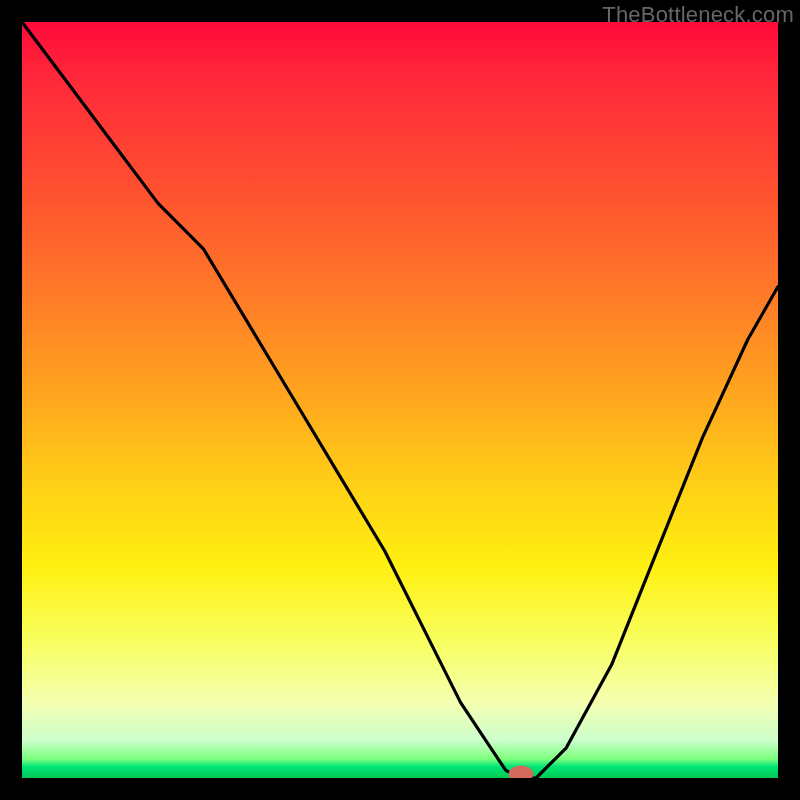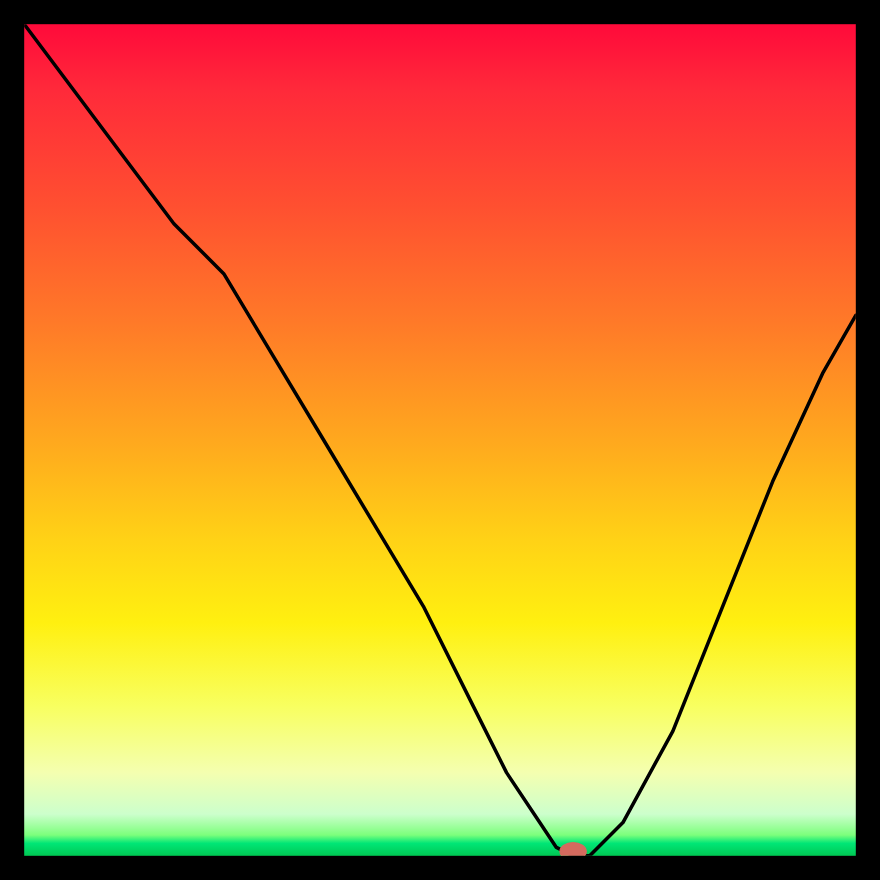--- a/index.html
+++ b/index.html
@@ -63,14 +63,15 @@
 <body>
 <div class="frame">
 
   <div class="plot-area">
     <svg class="curve" viewBox="0 0 756 756" preserveAspectRatio="none">
       <path id="curve-path" fill="none" stroke="#000000" stroke-width="3.2" stroke-linejoin="round" stroke-linecap="round" d="M0.0 0.0 L45.4 60.5 L90.7 121.0 L136.1 181.4 L181.4 226.8 L226.8 302.4 L272.2 378.0 L317.5 453.6 L362.9 529.2 L408.2 619.9 L438.5 680.4 L468.7 725.8 L483.8 748.4 L499.0 756.0 L514.1 756.0 L544.3 725.8 L589.7 642.6 L635.0 529.2 L680.4 415.8 L725.8 317.5 L756.0 264.6"></path>
       <ellipse id="marker" rx="12" ry="8" fill="#d46a5e" stroke="#d46a5e" cx="499.0" cy="752.0"></ellipse>
     </svg>
   </div>
 
+  <div class="watermark">TheBottleneck.com</div>
 
 </div>
 
 </body></html>

